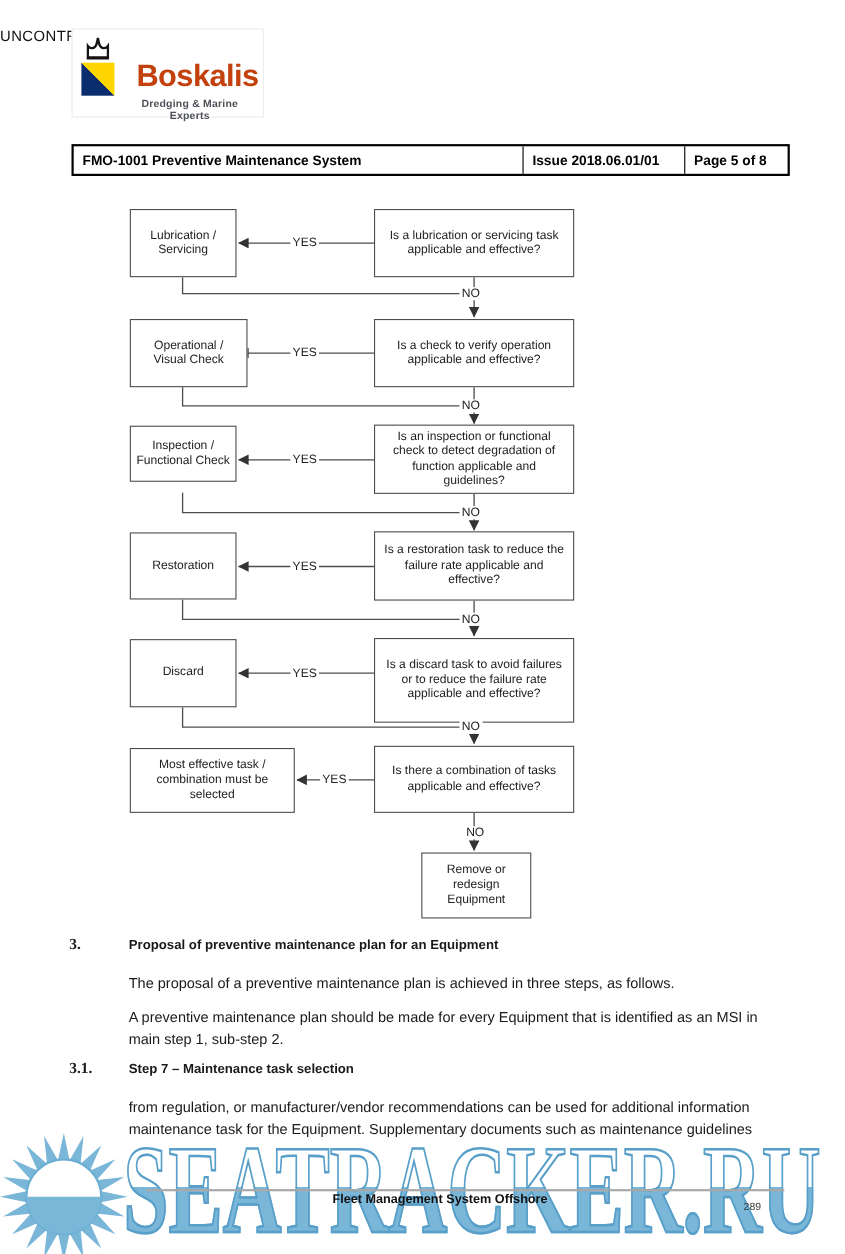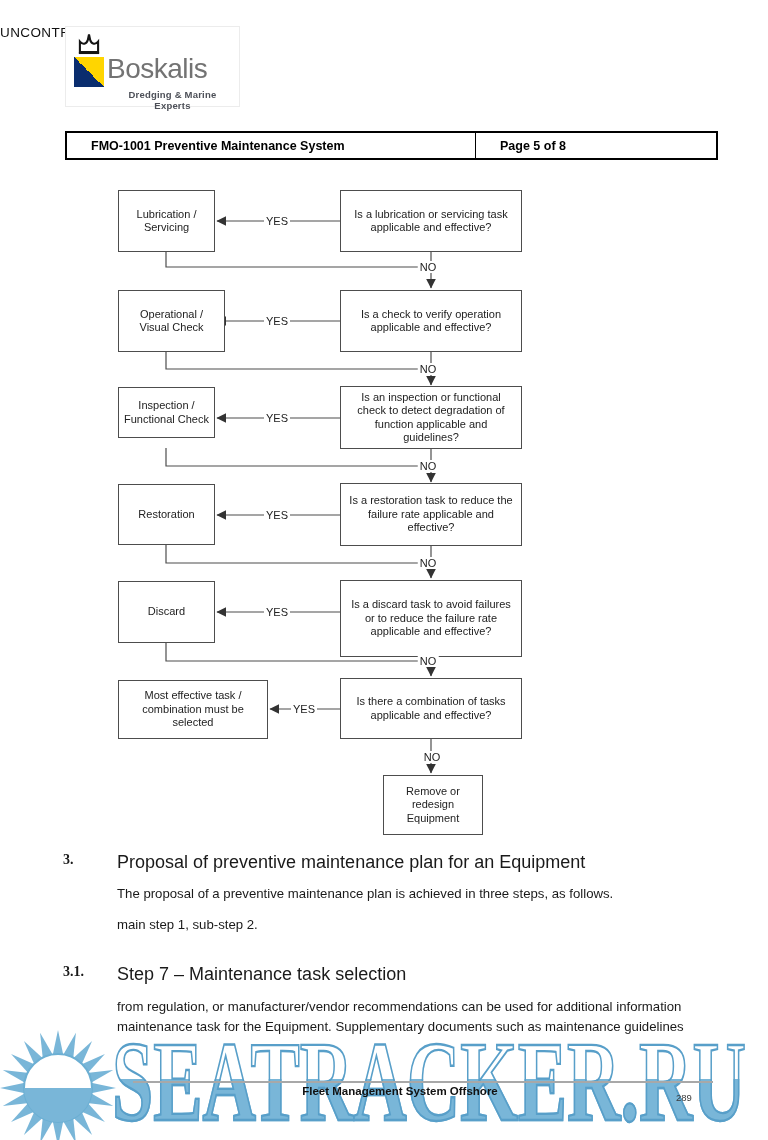--- a/index.html
+++ b/index.html
@@ -18,33 +18,33 @@
   .logo-box {
     left:65px; top:26px; width:175px; height:81px;
     background:#fff; border:1px solid #ececec; z-index:3;
   }
   .logo-crown { position:absolute; left:10px; top:4px; }
   .logo-flag {
     position:absolute; left:8px; top:30px; width:30px; height:30px;
     background:linear-gradient(to bottom left, #ffd500 0 50%, #0a2d6e 50% 100%);
   }
   .logo-brand {
-    position:absolute; left:41px; top:26px;
-    font-size:28px; font-weight:normal; letter-spacing:-.5px; color:#737373;
+    position:absolute; left:58px; top:26px;
+    font-size:28px; font-weight:bold; letter-spacing:-.5px; color:#c2410c;
   }
   .logo-tagline {
     position:absolute; left:44px; top:62px; width:125px; text-align:center;
     font-size:9.5px; font-weight:bold; color:#4d5058; letter-spacing:.2px;
   }
   .doc-table {
     left:65px; top:131px; width:653px; height:29px;
     border:2px solid #000; display:flex; z-index:3;
   }
   .doc-table .cell {
-    display:flex; align-items:center; padding:0 24px;
+    display:flex; align-items:center; padding:0 8px;
     font-size:12.5px; font-weight:bold; color:#000; white-space:nowrap;
   }
   .doc-table .c1 { width:408px; }
   .doc-table .c2 { width:147px; border-left:1.5px solid #000; }
   .doc-table .c3 { flex:1; border-left:1.5px solid #000; }
 
   
   .fc-svg { left:0; top:0; z-index:2; }
   .tbox, .qbox, .endbox {
     position:absolute; background:#fff; border:1px solid #4d4d4d;
@@ -54,21 +54,21 @@
   .lbl {
     position:absolute; transform:translate(-50%,-50%);
     background:#fff; padding:0 2px; font-size:11px; color:#222; z-index:4;
   }
 
   
   .secnum {
     font-family:"Liberation Serif", serif; font-weight:bold; font-size:14px;
     left:63px; z-index:3;
   }
-  .sechead { left:117px; font-size:18px; font-weight:normal; z-index:3; }
+  .sechead { left:117px; font-size:12px; font-weight:bold; z-index:3; }
   .para { left:117px; width:600px; font-size:13.2px; line-height:19.5px; z-index:3; }
 
   
   .footer-line { left:133px; top:1081px; width:580px; height:2px; background:#a8a8a8; z-index:4; }
   .footer-title { left:240px; top:1085px; width:320px; text-align:center;
     font-size:11.5px; font-weight:bold; color:#111; z-index:4; }
   .page-number { left:676px; top:1092px; font-size:9.5px; color:#3a3a3a; z-index:4; }
 
   
   .wm-sun { left:0; top:1028px; z-index:1; }
@@ -92,20 +92,21 @@
     <path d="M3,16 V8 C5,10.5 8,10 9,7 L10,2.5 L11,7 C12,10 15,10.5 17,8 V16 Z" fill="none" stroke="#151515" stroke-width="1.6"></path>
     <path d="M2.2,16.8 H17.8" stroke="#151515" stroke-width="1.4"></path>
   </svg>
   <div class="logo-flag"></div>
   <div class="logo-brand">Boskalis</div>
   <div class="logo-tagline">Dredging &amp; Marine Experts</div>
 </div>
 
 <div class="abs doc-table">
   <div class="cell c1">FMO-1001 Preventive Maintenance System</div>
+  <div class="cell c2">Issue 2018.06.01/01</div>
   <div class="cell c3">Page 5 of 8</div>
 </div>
 
 <svg class="abs fc-svg" width="768" height="860" viewBox="0 0 768 860">
   <defs>
     <marker id="arr" markerWidth="9" markerHeight="9" refX="7.5" refY="4" orient="auto">
       <path d="M0,0 L8,4 L0,8 z" fill="#333"></path>
     </marker>
   </defs>
   <g stroke="#4d4d4d" stroke-width="1.2" fill="none">
@@ -189,20 +190,21 @@
 <span class="lbl" style="left:428px;top:369px">NO</span>
 <span class="lbl" style="left:428px;top:466px">NO</span>
 <span class="lbl" style="left:428px;top:563px">NO</span>
 <span class="lbl" style="left:428px;top:661px">NO</span>
 <span class="lbl" style="left:432px;top:757px">NO</span>
 
 <div class="abs secnum" style="top:852px">3.</div>
 <div class="abs sechead" style="top:852px">Proposal of preventive maintenance plan for an Equipment</div>
 <div class="abs para" style="top:884px">The proposal of a preventive maintenance plan is achieved in three steps, as follows.</div>
 <div class="abs para" style="top:915px">
+  <div>A preventive maintenance plan should be made for every Equipment that is identified as an MSI in</div>
   <div>main step 1, sub-step 2.</div>
 </div>
 
 <div class="abs secnum" style="top:964px">3.1.</div>
 <div class="abs sechead" style="top:964px">Step 7 – Maintenance task selection</div>
 <div class="abs para" style="top:997px">
   <div>from regulation, or manufacturer/vendor recommendations can be used for additional information</div>
   <div>maintenance task for the Equipment. Supplementary documents such as maintenance guidelines</div>
 </div>
 

